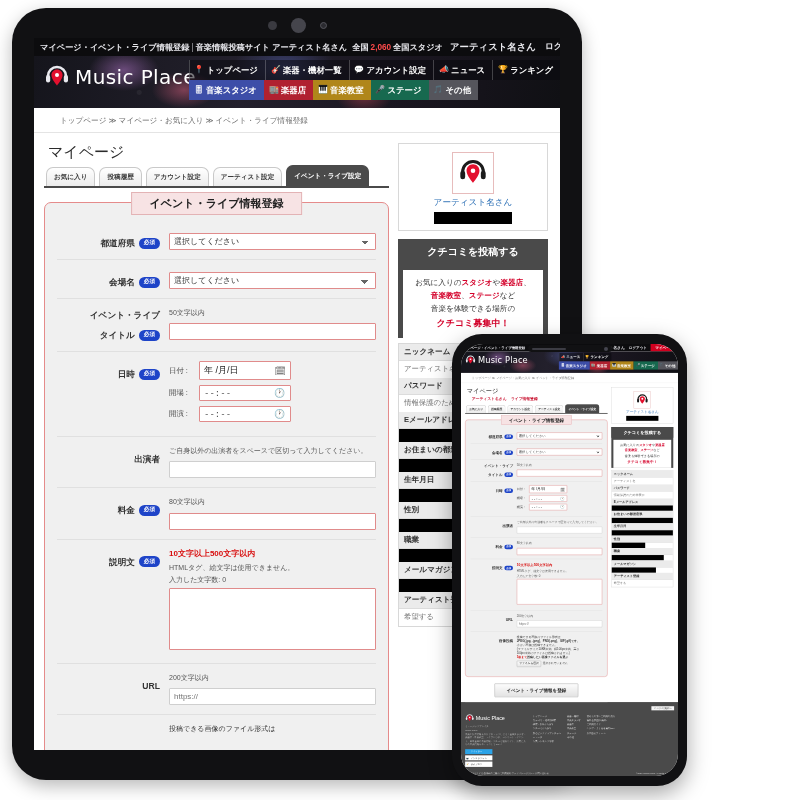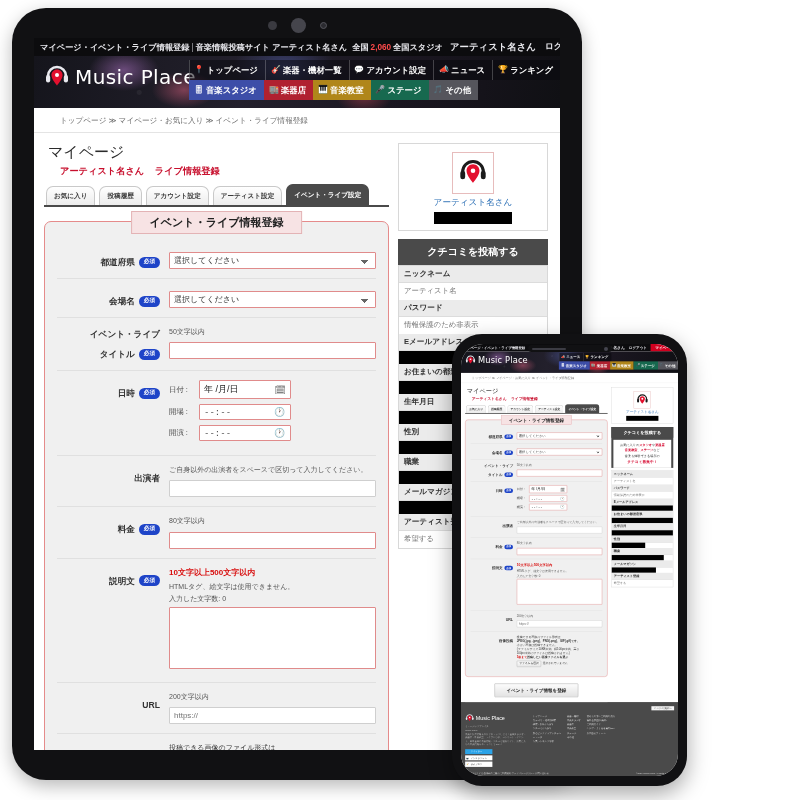--- a/index.html
+++ b/index.html
@@ -319,24 +319,20 @@
         </div>
       </div>
 
       <div class="breadcrumbwrap">
         <div class="breadcrumb">トップページ ≫ マイページ・お気に入り ≫ イベント・ライブ情報登録</div>
       </div>
 
       <div class="page-body">
         <div class="main-col">
           <div class="page-title">マイページ</div>
-          <div class="subline">
-            <span>アーティスト名さん</span>
-            <span class="sub2">ライブ情報登録</span>
-          </div>
 
           <div class="tabs">
             <div class="tab">お気に入り</div>
             <div class="tab">投稿履歴</div>
             <div class="tab">アカウント設定</div>
             <div class="tab">アーティスト設定</div>
             <div class="tab active">イベント・ライブ設定</div>
           </div>
 
           <div class="formcard">
@@ -471,20 +467,30 @@
                   <circle cx="13" cy="11" r="2" fill="#fff"></circle>
                 </svg>
               </div>
               <div class="sb-name">アーティスト名さん</div>
               <div class="redact"></div>
             </div>
           </div>
 
           <div class="sb-kuchi-wrap">
             <div class="sb-kuchi-head">クチコミを投稿する</div>
+            <div class="sb-kuchi-body">
+              <div>
+                <span>お気に入りの</span><span class="hl">スタジオ</span><span>や</span><span class="hl">楽器店</span><span>、</span>
+              </div>
+              <div>
+                <span class="hl">音楽教室</span><span>、</span><span class="hl">ステージ</span><span>など</span>
+              </div>
+              <div>音楽を体験できる場所の</div>
+              <div class="big">クチコミ募集中！</div>
+            </div>
           </div>
 
           <div class="sb-list">
             <div>
               <div class="sb-item-h">ニックネーム</div>
               <div class="sb-item-v">アーティスト名</div>
             </div>
             <div>
               <div class="sb-item-h">パスワード</div>
               <div class="sb-item-v">情報保護のため非表示</div>

